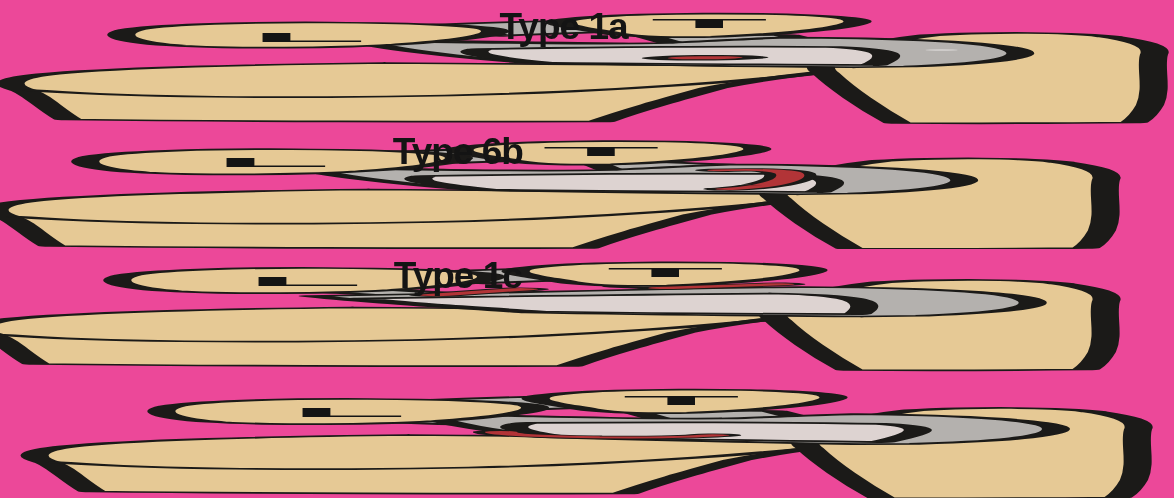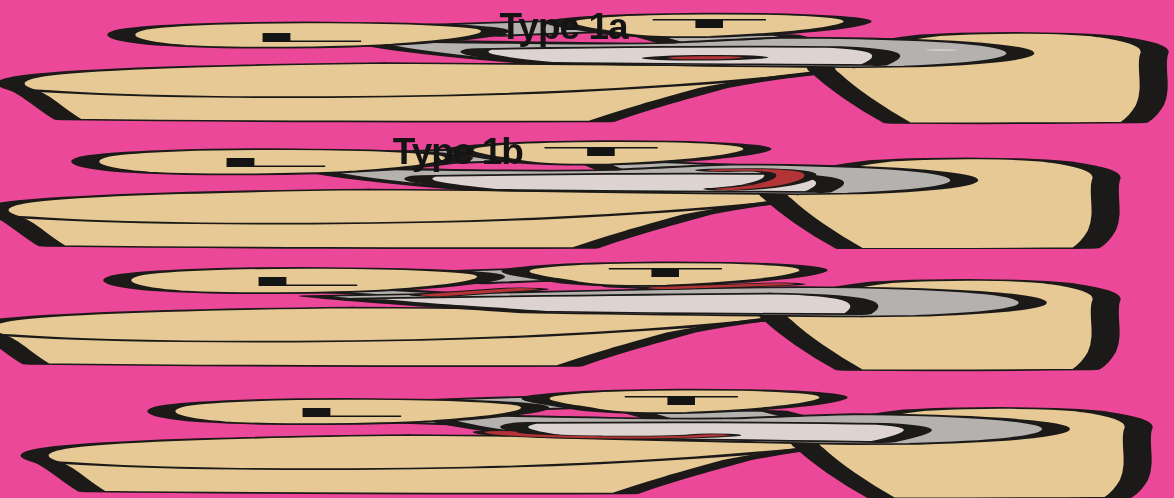--- a/index.html
+++ b/index.html
@@ -71,21 +71,21 @@
           <ellipse cx="176" cy="231" rx="16" ry="11" transform="rotate(-12 176 231)" stroke="none" fill="#1b1a18"></ellipse>
           <ellipse cx="176" cy="231" rx="9.5" ry="6" transform="rotate(-12 176 231)" stroke="none" fill="#b23437"></ellipse>
         </g>
         <text class="bone-label" x="77" y="167" fill="#141414">L</text>
         <text class="bone-label" x="177" y="112" fill="#141414">T</text>
       </g>
     </svg>
   </figure>
 
   <figure class="panel">
-    <figcaption class="panel-title">Type 1b</figcaption>
+    <figcaption class="panel-title">Type 6b</figcaption>
     <svg viewBox="0 0 293 498" preserveAspectRatio="none">
       <g fill="none" stroke-width="7" stroke-linejoin="round" stroke-linecap="round" stroke="#1b1a18">
         <g transform="translate(-4,6)">
           <use href="#p-radius" fill="#e6c995"></use>
           <use href="#p-lobe"></use>
         </g>
         <use href="#p-ulna" transform="translate(-12,2)" fill="#e6c995"></use>
         <use href="#p-s1" transform="translate(-10,8)" fill="#b4b1ae"></use>
         <path d="M 146 138 C 158 144 170 151 181 158 L 191 199 C 179 189 165 182 152 178 Z" fill="#b4b1ae"></path>
         <path d="M 86 168 C 108 178 130 188 152 196 L 145 219 C 122 211 100 199 83 186 Z" fill="#b4b1ae"></path>
@@ -99,20 +99,21 @@
           <path d="M 180 181 C 189 176 196 182 197 194 C 198 210 196 226 191 241 C 188 249 185 254 182 256" stroke-width="13"></path>
           <path d="M 180 181 C 189 176 196 182 197 194 C 198 210 196 226 191 241 C 188 249 185 254 182 256" stroke-width="7" stroke="#b23437"></path>
         </g>
         <text class="bone-label" x="68" y="169" fill="#141414">L</text>
         <text class="bone-label" x="150" y="124" fill="#141414">T</text>
       </g>
     </svg>
   </figure>
 
   <figure class="panel">
+    <figcaption class="panel-title">Type 1c</figcaption>
     <svg viewBox="0 0 293 498" preserveAspectRatio="none">
       <g fill="none" stroke-width="7" stroke-linejoin="round" stroke-linecap="round" stroke="#1b1a18">
         <g transform="translate(-8,-18)">
           <use href="#p-radius" fill="#e6c995"></use>
           <use href="#p-lobe"></use>
         </g>
         <use href="#p-ulna" transform="translate(-12,-8)" fill="#e6c995"></use>
         <use href="#p-s1" transform="translate(-4,-6)" fill="#b4b1ae"></use>
         <path d="M 150 122 C 162 130 174 140 184 151 L 193 185 C 181 172 166 159 154 151 Z" fill="#b4b1ae"></path>
         <path d="M 90 158 C 104 168 118 180 132 192 L 123 213 C 109 199 95 186 83 174 Z" fill="#b4b1ae"></path>

